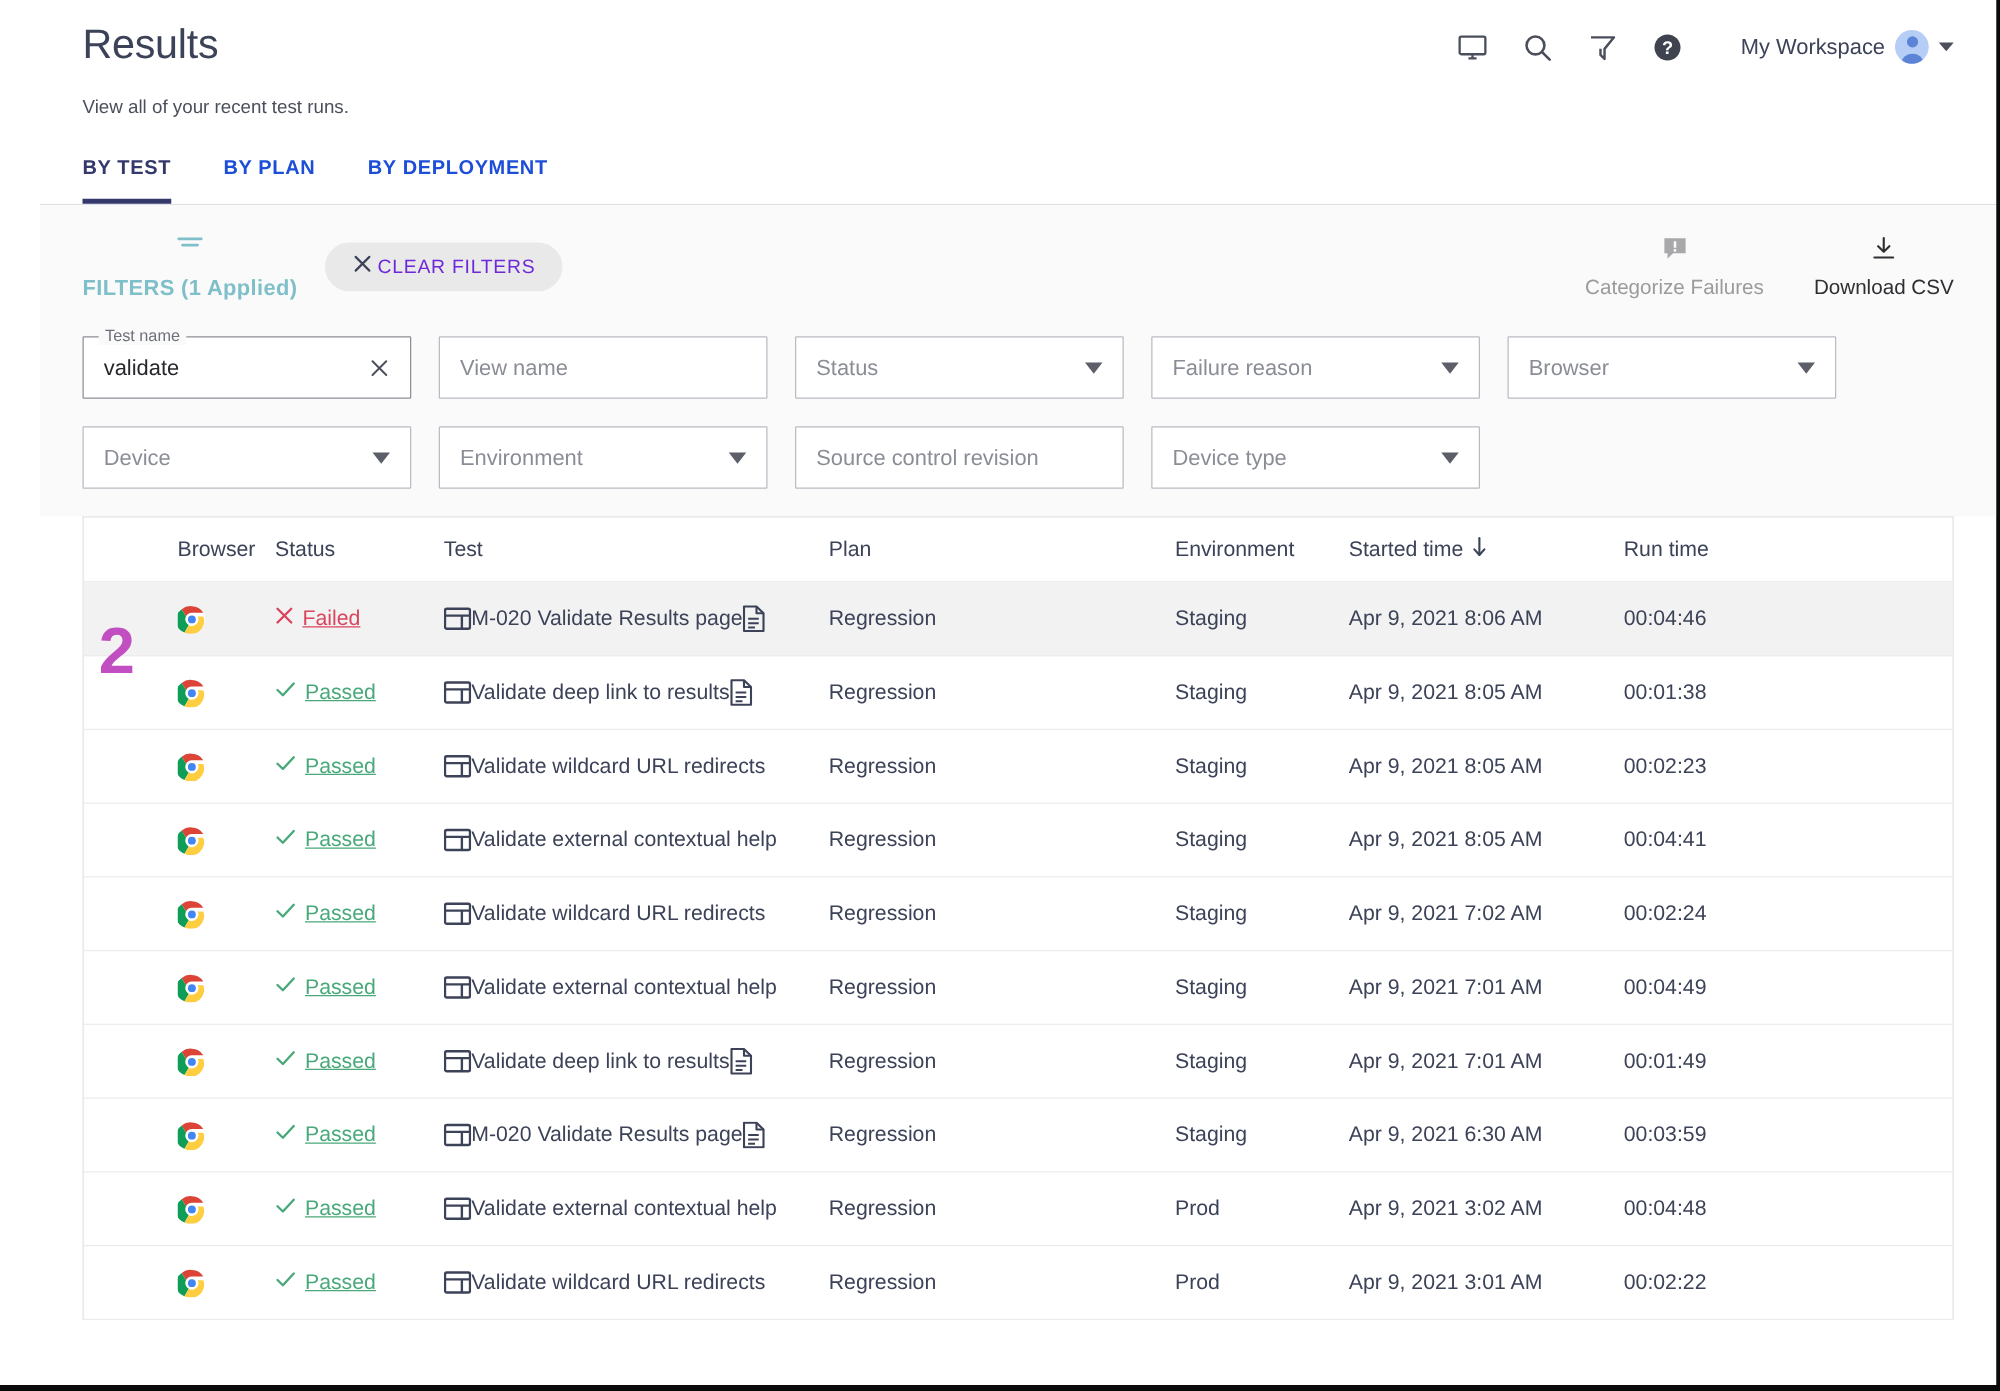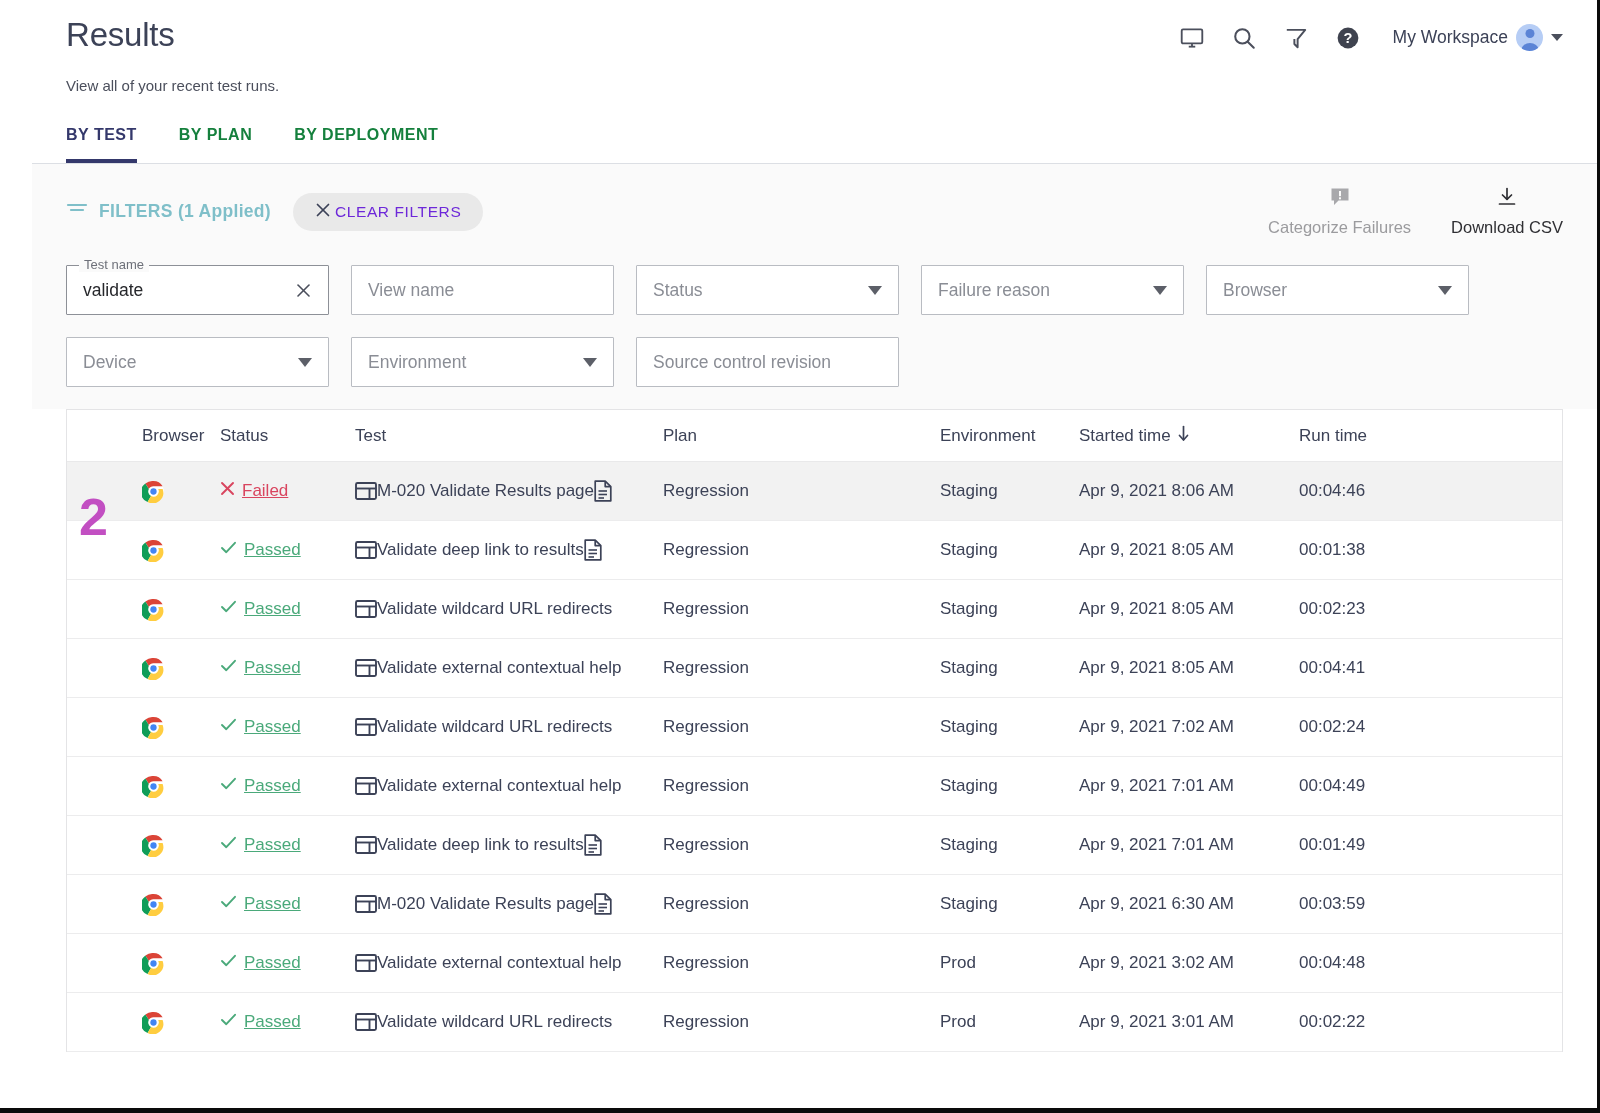--- a/index.html
+++ b/index.html
@@ -26,21 +26,21 @@
     background: #ffffff;
   }
   .title-row { display: flex; align-items: flex-start; justify-content: space-between; }
   .page-title {
     font-size: 33px; font-weight: 400; color: #3c4257;
     letter-spacing: -0.2px; line-height: 42px;
   }
   .header-right { display: flex; align-items: center; gap: 26px; padding-top: 10px; }
   .hdr-icon { width: 26px; height: 26px; color: #4b4f5c; cursor: pointer; display:block; }
   .hdr-icon svg { display: block; }
-  .workspace { display: flex; align-items: center; gap: 8px; cursor: pointer; margin-left: 6px;}
+  .workspace { display: flex; align-items: center; gap: 8px; cursor: pointer; margin-left: 20px;}
   .workspace-name { font-size: 17.5px; color: #3c4257; }
   .avatar {
     width: 27px; height: 27px; border-radius: 50%;
     background: #b6cdf5; position: relative; overflow: hidden;
   }
   .avatar::before {
     content: ""; position: absolute; top: 5px; left: 50%;
     transform: translateX(-50%); width: 9px; height: 9px;
     border-radius: 50%; background: #5b84d6;
   }
@@ -52,38 +52,38 @@
   .caret-down {
     width: 0; height: 0; border-left: 6px solid transparent;
     border-right: 6px solid transparent; border-top: 7px solid #4b4f5c;
   }
   .subtitle {
     font-size: 15px; color: #4b4f5c; margin-top: 18px; line-height: 24px;
   }
   .tabs { display: flex; gap: 42px; margin-top: 28px; position: relative; }
   .tab {
     font-size: 16px; font-weight: 700; letter-spacing: 0.5px;
-    color: #15803d; padding-bottom: 15px; cursor: pointer;
+    color: #1d4ed8; padding-bottom: 15px; cursor: pointer;
     border-bottom: 4px solid transparent;
   }
   .tab.active { color: #34386b; border-bottom-color: #34386b; }
   .header-divider { height: 1px; background: #dcdfe4; margin-top: 0px; }
 
   
   .filter-panel {
     background: #fafafa;
     padding: 22px 34px 22px 34px;
     position: relative;
   }
   .filter-top { display: flex; align-items: center; justify-content: space-between; }
   .filters-left { display: flex; align-items: center; gap: 22px; }
   .filters-label {
     display: flex; align-items: center; gap: 11px;
     color: #7fbfc9; font-size: 17.5px; font-weight: 700;
-    letter-spacing: 0.3px; cursor: pointer;
+    letter-spacing: 0.3px; cursor: pointer; flex-direction: column;
   }
   .filter-glyph { display:block; }
   .clear-filters {
     display: flex; align-items: center; gap: 4px;
     background: #e9e9e9; border-radius: 20px;
     padding: 9px 22px; font-size: 15.5px; letter-spacing: 0.6px;
     color: #6d28d9; cursor: pointer; border: none;
     font-family: "Liberation Sans", sans-serif;
   }
   .actions-right { display: flex; gap: 40px; align-items: flex-end; }
@@ -298,20 +298,24 @@
           <span class="field-text">Device</span>
           <span class="field-caret"></span>
         </div>
         <div class="field">
           <span class="field-text">Environment</span>
           <span class="field-caret"></span>
         </div>
         <div class="field">
           <span class="field-text">Source control revision</span>
         </div>
+        <div class="field">
+          <span class="field-text">Device type</span>
+          <span class="field-caret"></span>
+        </div>
       </div>
   </div>
 
   <div class="left-gutter" style="top:0;height:0"></div>
   <div class="table-wrap">
     <div class="trow header-row">
       <div></div>
       <div class="th">Browser</div>
       <div class="th">Status</div>
       <div class="th">Test</div>

